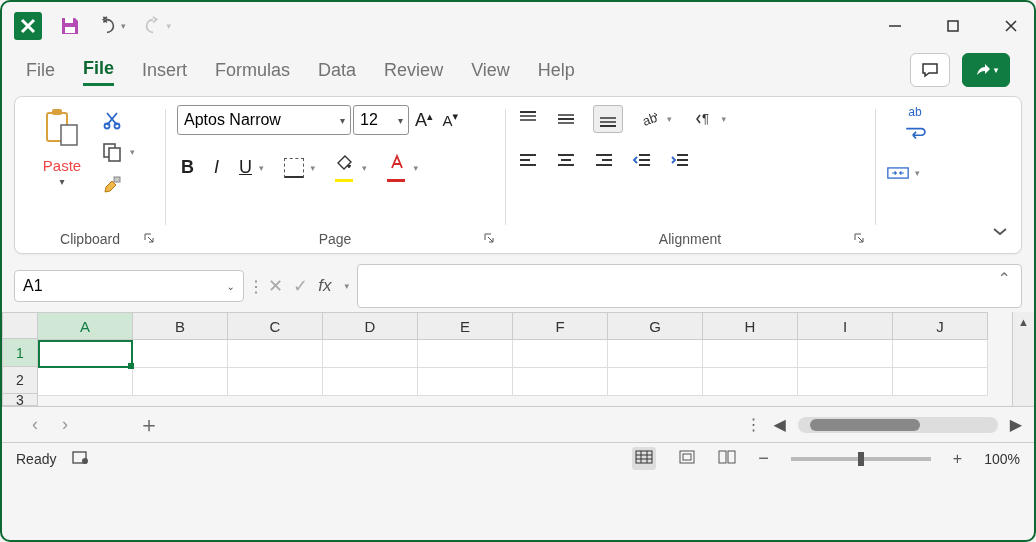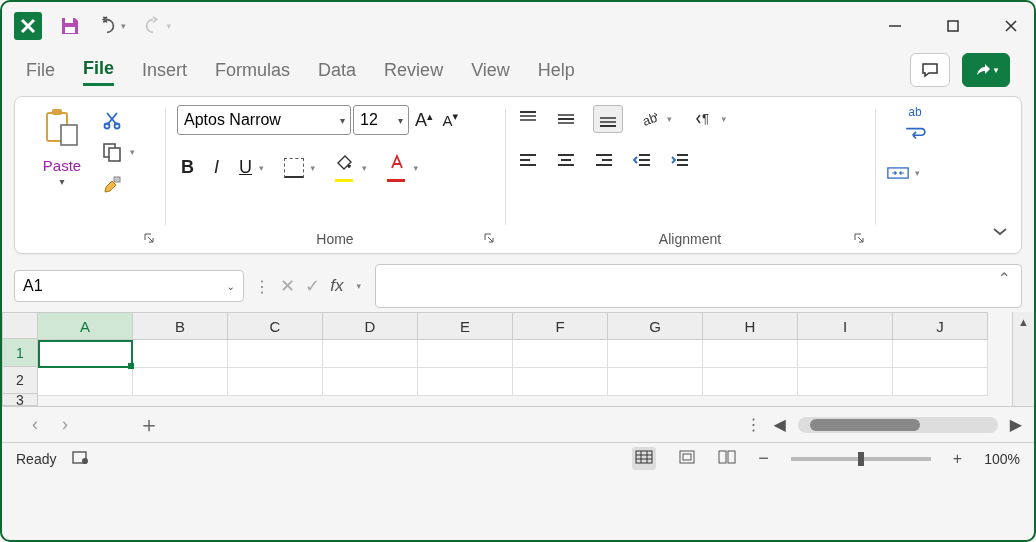--- a/index.html
+++ b/index.html
@@ -27,21 +27,21 @@
   .ribbon { margin: 6px 12px; border: 1px solid #d4d4d4; border-radius: 8px; background: #fff; height: 158px; display: flex; position: relative; box-shadow: 0 1px 2px rgba(0,0,0,.05);}
   .rgroup { padding: 8px 12px 4px; position: relative; }
   .rgroup + .rgroup::before { content:""; position:absolute; left:0; top:12px; bottom:28px; width:1px; background:#ddd; }
   .group-label { position: absolute; bottom: 6px; left: 0; right: 0; text-align: center; font-size: 14px; color: #555; }
   .group-dl { position: absolute; bottom: 6px; right: 10px; font-size: 12px; color: #555; }
   .collapse-btn { position: absolute; right: 12px; bottom: 8px; color: #555; }
   
   .clip-group { width: 150px; display: flex; }
   .paste-side { display: flex; flex-direction: column; align-items: center; width: 70px; }
   .paste-icon { margin-top: 2px; }
-  .paste-label { font-size: 15px; color: #a21caf; margin-top: 6px; }
+  .paste-label { font-size: 15px; color: #ef4444; margin-top: 6px; }
   .clip-col { display: flex; flex-direction: column; gap: 10px; margin-left: 4px; margin-top: 4px; }
   .small-btn { display: flex; align-items: center; gap: 4px; color: #333; }
   
   .font-group { width: 340px; }
   .font-row1 { display: flex; gap: 2px; align-items: center; }
   .font-name { width: 174px; height: 30px; border: 1px solid #909090; border-radius: 3px; padding: 0 20px 0 6px; font-size: 16px; position: relative; background: #fff; display: flex; align-items: center; }
   .font-size { width: 56px; height: 30px; border: 1px solid #909090; border-radius: 3px; padding: 0 18px 0 6px; font-size: 16px; position: relative; background: #fff; display: flex; align-items: center;}
   .inp-caret { position: absolute; right: 5px; top: 50%; transform: translateY(-50%); font-size: 10px; color: #555; }
   .fsize-btn { font-size: 18px; color: #222; padding: 2px 4px; display: flex; align-items: baseline; }
   .fsize-btn sup { font-size: 11px; position: relative; top: -6px; }
@@ -58,21 +58,21 @@
   .align-group { width: 370px; }
   .align-row { display: flex; gap: 16px; align-items: center; }
   .align-row + .align-row { margin-top: 16px; }
   .icobtn { color: #333; display: flex; align-items: center; gap: 3px; }
   .icobtn svg { width: 22px; height: 22px; }
   .sel-box { border: 1px solid #bbb; border-radius: 3px; padding: 2px 3px; background:#eee;}
   
   .wrap-group { width: 80px; }
   
   
-  .fbar { display: flex; align-items: center; padding: 4px 12px; gap: 6px; }
+  .fbar { display: flex; align-items: center; padding: 4px 12px; }
   .namebox { width: 230px; height: 32px; border: 1px solid #c8c8c8; border-radius: 4px; background: #fff; display: flex; align-items: center; padding: 0 8px; font-size: 16px; position: relative;}
   .namebox .inp-caret{right:8px;}
   .fbar-sep { color: #888; padding: 0 4px; }
   .fbar-btns { display: flex; gap: 10px; align-items: center; color: #aaa; }
   .fx { font-style: italic; font-size: 17px; color: #555; }
   .fbar-input { flex: 1; height: 44px; border: 1px solid #c8c8c8; border-radius: 4px; background: #fff; margin-left: 8px; position: relative;}
   .fbar-expand { position:absolute; right:10px; top:4px; color:#777;}
   
   
   .grid-wrap { display: flex; height: 94px; position: relative;}
@@ -210,20 +210,21 @@
           </svg>
         <span class="qat-caret">▾</span>
       </div>
       <div class="small-btn">
         <svg width="24" height="24" viewBox="0 0 24 24">
             <path d="M5 14l6-6 4 4-6 6-5 1z" fill="#f0b74a" stroke="#b8790f" stroke-width="1"></path>
             <rect x="13" y="4" width="6" height="5" fill="#c8c8c8" stroke="#888"></rect>
           </svg>
       </div>
     </div>
+    <div class="group-label">Clipboard</div>
     <div class="group-dl">
       <svg width="12" height="12">
           <path d="M2 2h6M2 2v6M5 5l5 5M10 6v4h-4" stroke="#555" stroke-width="1" fill="none"></path>
         </svg>
     </div>
   </div>
 
   <div class="rgroup font-group">
     <div class="font-row1">
       <div class="font-name">
@@ -261,21 +262,21 @@
             </svg><span class="color-bar bar-yellow"></span></span>
         <span class="qat-caret">▾</span>
       </div>
       <div class="chip">
         <span class="fontcolor-ico"><svg viewBox="0 0 20 20">
               <path d="M5 15L10 3l5 12M7 11h6" fill="none" stroke="#d62626" stroke-width="1.8"></path>
             </svg><span class="color-bar bar-red"></span></span>
         <span class="qat-caret">▾</span>
       </div>
     </div>
-    <div class="group-label">Home</div>
+    <div class="group-label">Page</div>
     <div class="group-dl">
       <svg width="12" height="12">
           <path d="M2 2h6M2 2v6M5 5l5 5M10 6v4h-4" stroke="#555" stroke-width="1" fill="none"></path>
         </svg>
     </div>
   </div>
 
   <div class="rgroup align-group">
     <div class="align-row">
       <div class="icobtn">

